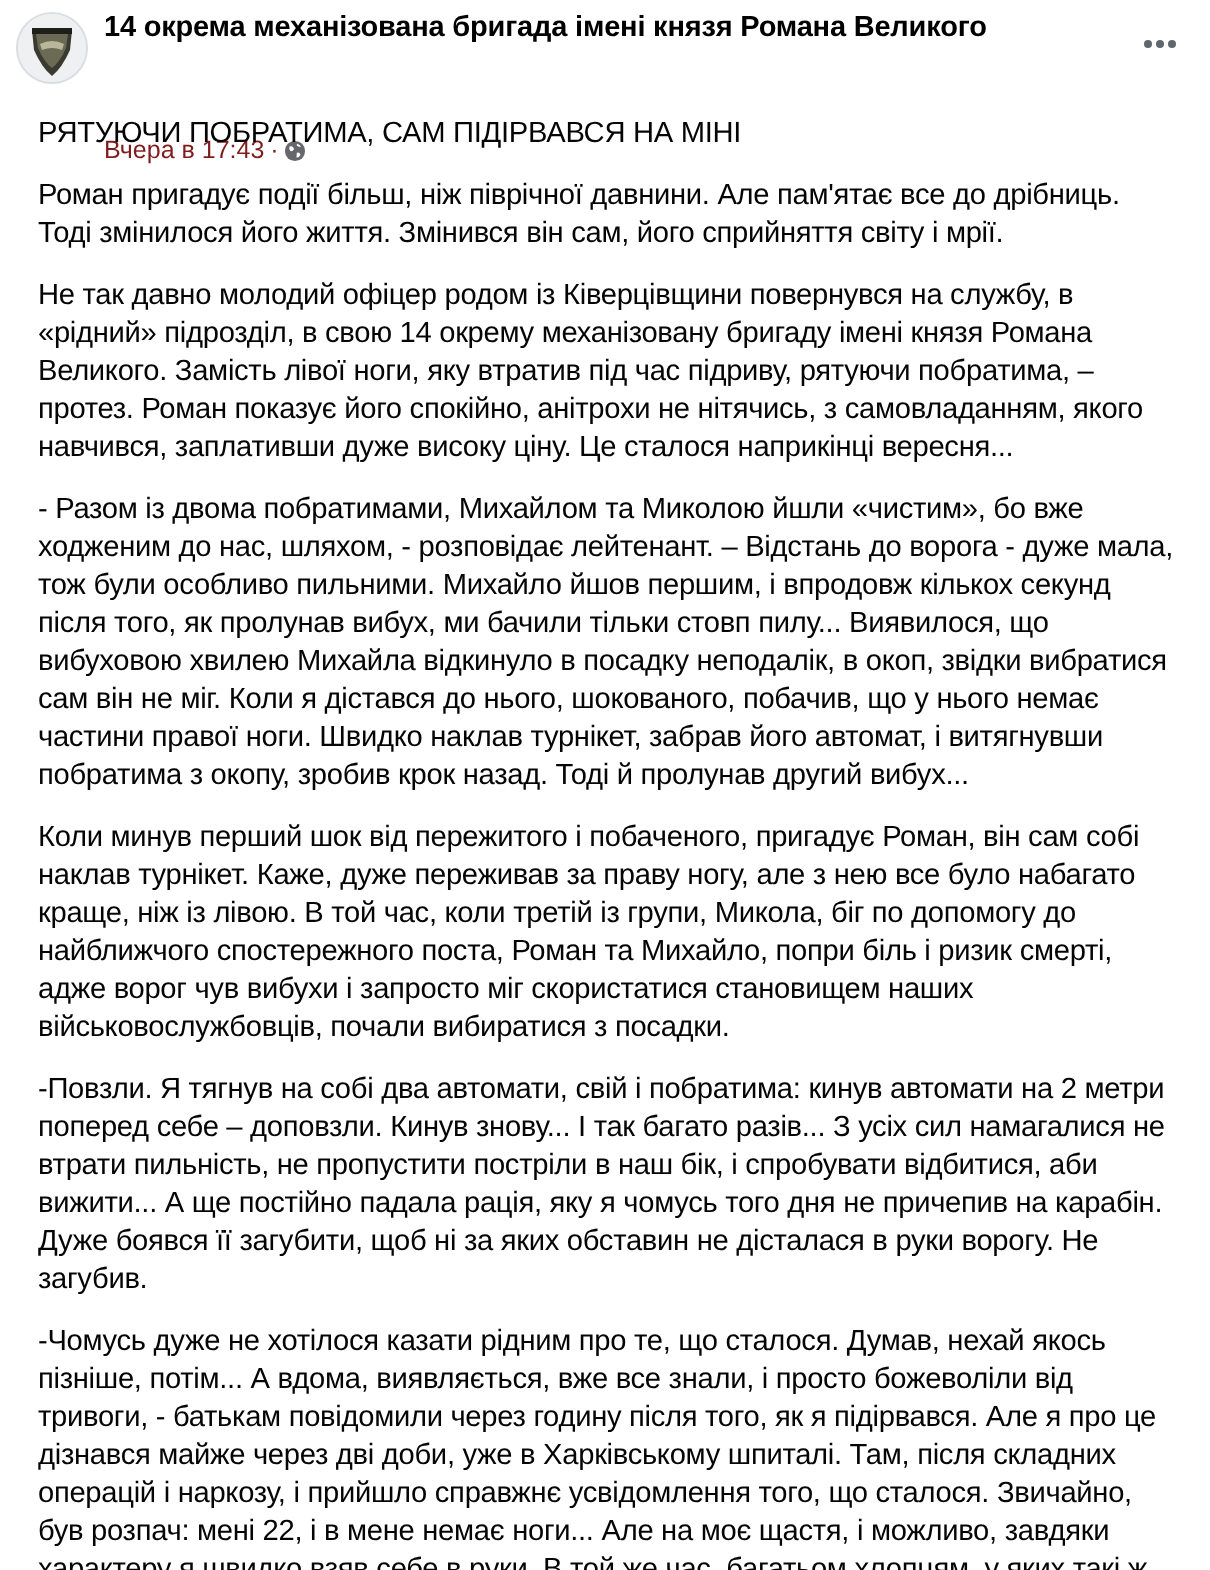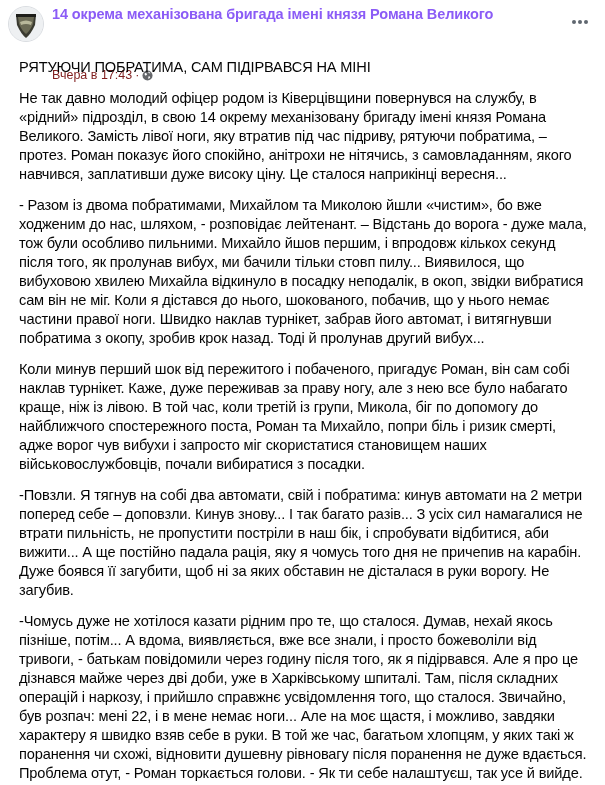--- a/index.html
+++ b/index.html
@@ -1,20 +1,20 @@
 <!DOCTYPE html>
 <html><head>
 <meta charset="utf-8">
 <style>
   html, body { margin:0; padding:0; background:#ffffff; }
   body { width:605px; height:785px; overflow:hidden; position:relative; font-family:"Liberation Sans", sans-serif; color:#050505; }
   .header { position:absolute; left:0; top:0; width:605px; height:48px; }
   .avatar { position:absolute; left:8px; top:6px; width:36px; height:36px; border-radius:50%; background:#f0f2f5; border:1px solid #dadde1; overflow:hidden; box-sizing:border-box; }
   .avatar svg { display:block; }
-  .page-name { position:absolute; left:52px; top:6px; font-size:14.5px; font-weight:600; color:#8b5cf6; white-space:nowrap; letter-spacing:-0.1px; }
+  .page-name { position:absolute; left:52px; top:6px; font-size:14.5px; font-weight:600; color:#000000; white-space:nowrap; letter-spacing:-0.1px; }
   .meta { position:absolute; left:52px; top:26px; font-size:12.5px; color:#7f1d1d; white-space:nowrap; display:flex; align-items:center;margin-top:42px; }
   .meta .dot { margin:0 3px; }
   .globe { display:inline-block; width:11px; height:11px; }
   .more { position:absolute; left:568px; top:15px; width:24px; height:14px; display:flex; align-items:center; justify-content:center; gap:2px; cursor:pointer; }
   .more span { width:4px; height:4px; border-radius:50%; background:#606770; display:block; }
   .post-body { position:absolute; left:7px; top:46px; width:592px; font-size:14.6px; line-height:19px; color:#050505; letter-spacing:-0.15px; }
   .post-body p { margin:12px; }
 </style>
 </head>
 <body>
@@ -40,18 +40,19 @@
   </div>
   <div class="more">
     <span></span>
     <span></span>
     <span></span>
   </div>
 </div>
 
 <div class="post-body">
   <p>РЯТУЮЧИ ПОБРАТИМА, САМ ПІДІРВАВСЯ НА МІНІ</p>
+  <p>Роман пригадує події більш, ніж піврічної давнини. Але пам'ятає все до дрібниць. Тоді змінилося його життя. Змінився він сам, його сприйняття світу і мрії.</p>
   <p>Не так давно молодий офіцер родом із Ківерцівщини повернувся на службу, в «рідний» підрозділ, в свою 14 окрему механізовану бригаду імені князя Романа Великого. Замість лівої ноги, яку втратив під час підриву, рятуючи побратима, – протез. Роман показує його спокійно, анітрохи не нітячись, з самовладанням, якого навчився, заплативши дуже високу ціну. Це сталося наприкінці вересня...</p>
   <p>- Разом із двома побратимами, Михайлом та Миколою йшли «чистим», бо вже ходженим до нас, шляхом, - розповідає лейтенант. – Відстань до ворога - дуже мала, тож були особливо пильними. Михайло йшов першим, і впродовж кількох секунд після того, як пролунав вибух, ми бачили тільки стовп пилу... Виявилося, що вибуховою хвилею Михайла відкинуло в посадку неподалік, в окоп, звідки вибратися сам він не міг. Коли я дістався до нього, шокованого, побачив, що у нього немає частини правої ноги. Швидко наклав турнікет, забрав його автомат, і витягнувши побратима з окопу, зробив крок назад. Тоді й пролунав другий вибух...</p>
   <p>Коли минув перший шок від пережитого і побаченого, пригадує Роман, він сам собі наклав турнікет. Каже, дуже переживав за праву ногу, але з нею все було набагато краще, ніж із лівою. В той час, коли третій із групи, Микола, біг по допомогу до найближчого спостережного поста, Роман та Михайло, попри біль і ризик смерті, адже ворог чув вибухи і запросто міг скористатися становищем наших військовослужбовців, почали вибиратися з посадки.</p>
   <p>-Повзли. Я тягнув на собі два автомати, свій і побратима: кинув автомати на 2 метри поперед себе – доповзли. Кинув знову... І так багато разів... З усіх сил намагалися не втрати пильність, не пропустити постріли в наш бік, і спробувати відбитися, аби вижити... А ще постійно падала рація, яку я чомусь того дня не причепив на карабін. Дуже боявся її загубити, щоб ні за яких обставин не дісталася в руки ворогу. Не загубив.</p>
   <p>-Чомусь дуже не хотілося казати рідним про те, що сталося. Думав, нехай якось пізніше, потім... А вдома, виявляється, вже все знали, і просто божеволіли від тривоги, - батькам повідомили через годину після того, як я підірвався. Але я про це дізнався майже через дві доби, уже в Харківському шпиталі. Там, після складних операцій і наркозу, і прийшло справжнє усвідомлення того, що сталося. Звичайно, був розпач: мені 22, і в мене немає ноги... Але на моє щастя, і можливо, завдяки характеру я швидко взяв себе в руки. В той же час, багатьом хлопцям, у яких такі ж поранення чи схожі, відновити душевну рівновагу після поранення не дуже вдається. Проблема отут, - Роман торкається голови. - Як ти себе налаштуєш, так усе й вийде. У мене вийшло непогано, особливо, з огляду на ситуацію, яка могла завершитися набагато гірше... Звичайно, невеселі думки час від часу з'являються, але я переконав себе, що життя продовжується і все буде добре.</p>
 </div>
 
 </body></html>

